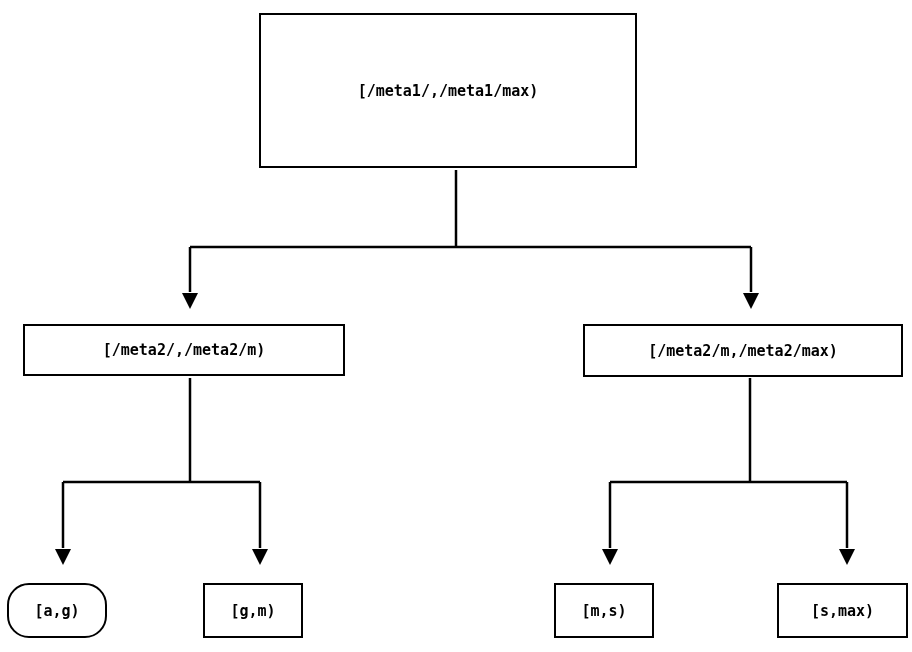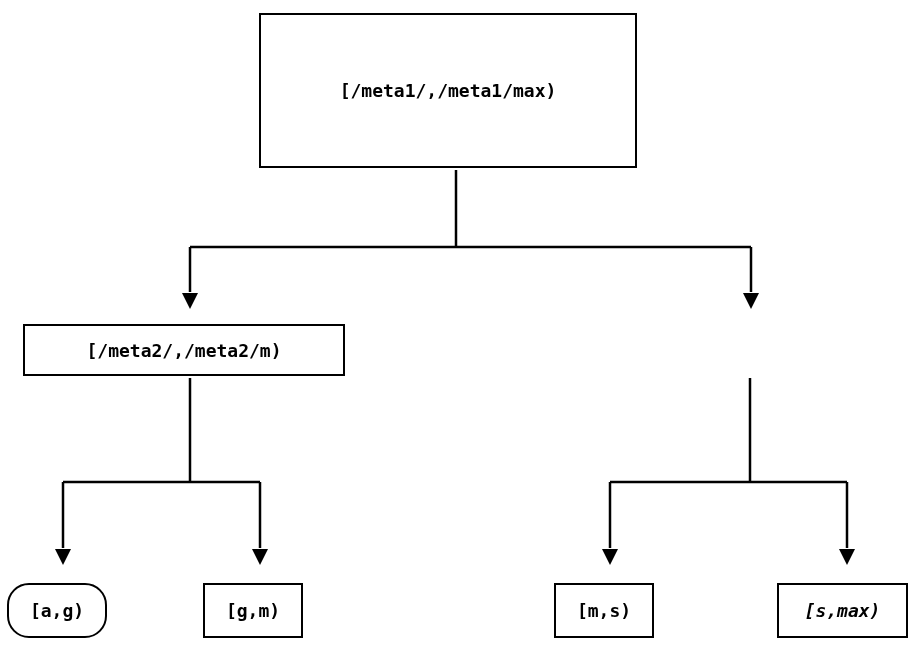--- a/index.html
+++ b/index.html
@@ -33,32 +33,32 @@
   }
   .node {
     position: absolute;
     box-sizing: border-box;
     border: 2.5px solid #000000;
     background: #ffffff;
     display: flex;
     align-items: center;
     justify-content: center;
     font-weight: bold;
-    font-size: 18px;
+    font-size: 15px;
     color: #000000;
     white-space: nowrap;
   }
   
   .n-root   { left: 259px; top: 13px;  width: 378px; height: 155px; }
   .n-l2a    { left: 23px;  top: 324px; width: 322px; height: 52px; }
   .n-l2b    { left: 583px; top: 324px; width: 320px; height: 53px; }
   .n-leaf1  { left: 7px;   top: 583px; width: 100px; height: 55px; border-radius: 22px; }
   .n-leaf2  { left: 203px; top: 583px; width: 100px; height: 55px; }
   .n-leaf3  { left: 554px; top: 583px; width: 100px; height: 55px; }
-  .n-leaf4  { left: 777px; top: 583px; width: 131px; height: 55px; font-style: italic; }
+  .n-leaf4  { left: 777px; top: 583px; width: 131px; height: 55px; }
 </style>
 </head>
 <body>
 
 <div class="canvas">
 
   <svg class="edges" viewBox="0 0 912 652" xmlns="http://www.w3.org/2000/svg">
 
     <g>
       <path d="M456 170 V247"></path>
@@ -89,20 +89,23 @@
   </svg>
 
   <div class="node n-root">
     <span>[/meta1/,/meta1/max)</span>
   </div>
 
   <div class="node n-l2a">
     <span>[/meta2/,/meta2/m)</span>
   </div>
 
+  <div class="node n-l2b">
+    <span>[/meta2/m,/meta2/max)</span>
+  </div>
 
   <div class="node n-leaf1">
     <span>[a,g)</span>
   </div>
 
   <div class="node n-leaf3">
     <span>[m,s)</span>
   </div>
 
   <div class="node n-leaf2">

